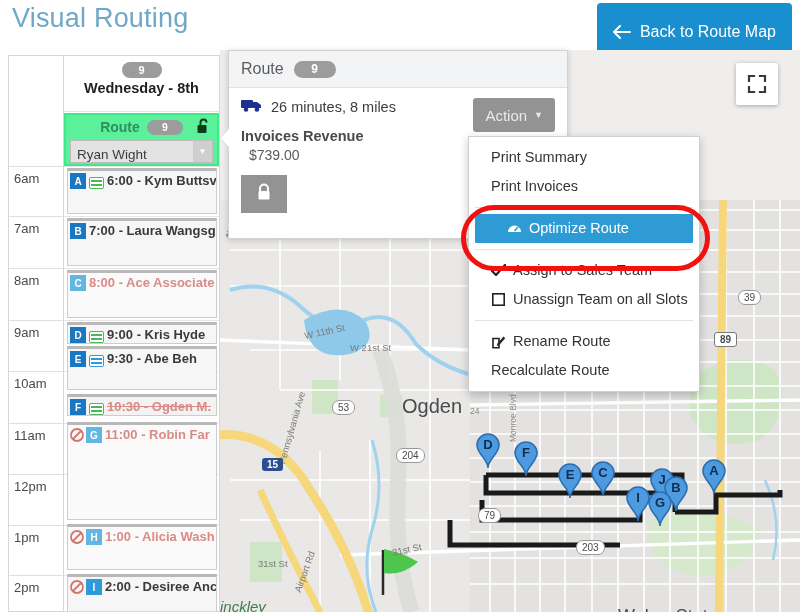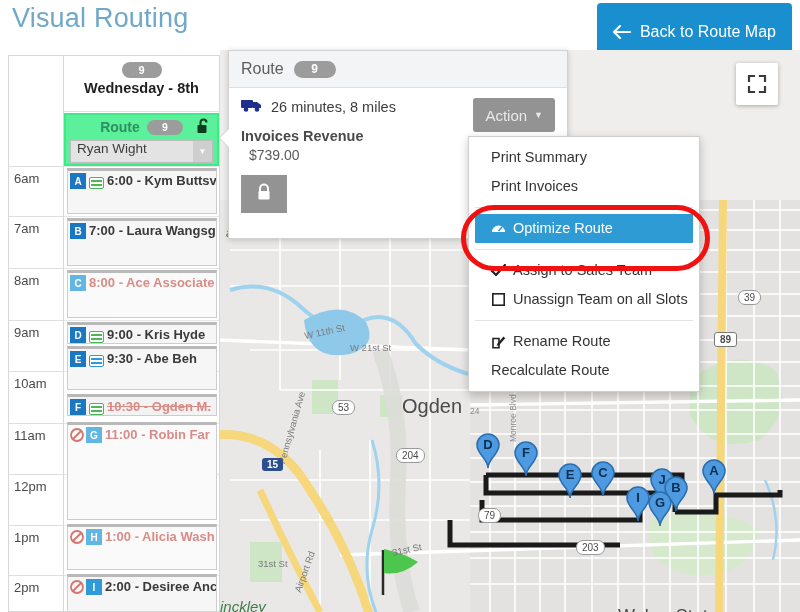--- a/index.html
+++ b/index.html
@@ -154,21 +154,21 @@
     width: 13px;
     height: 16px;
   }
   .route-select-box {
     margin-top: 3px;
     height: 23px;
     background: #e3e3e3;
     border: 1px solid #bdbdbd;
     box-sizing: border-box;
     display: flex;
-    align-items: flex-start;
+    align-items: flex-end;
     position: relative;
     padding-left: 6px;
     cursor: pointer;
   }
   .route-select-box span.val {
     font-size: 13.5px;
     color: #3c3c3c;
   }
   .route-select-caret {
     position: absolute;
@@ -469,21 +469,21 @@
     cursor: pointer;
     display: flex;
     align-items: center;
     gap: 7px;
     line-height: 19px;
   }
   .menu-item.highlight {
     background: #2f9bd4;
     color: #ffffff;
     margin: 0 6px;
-    padding-left: 16px;
+    padding-left: 32px;
     border-radius: 1px;
   }
   .menu-sep {
     height: 1px;
     background: #e3e3e3;
     margin: 6px 6px;
   }
   .mi-ico {
     width: 15px;
     height: 15px;

